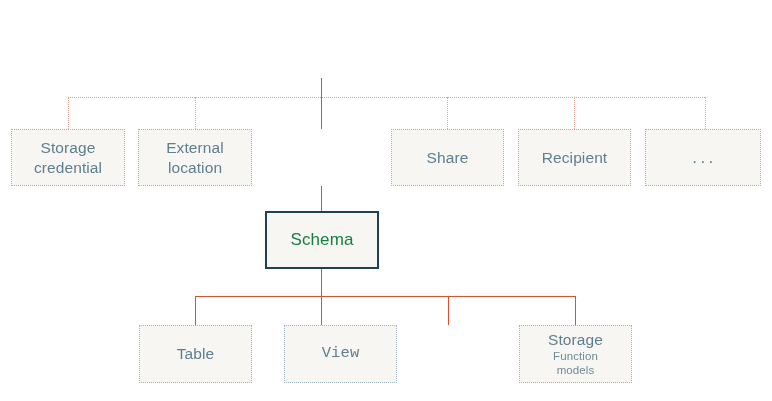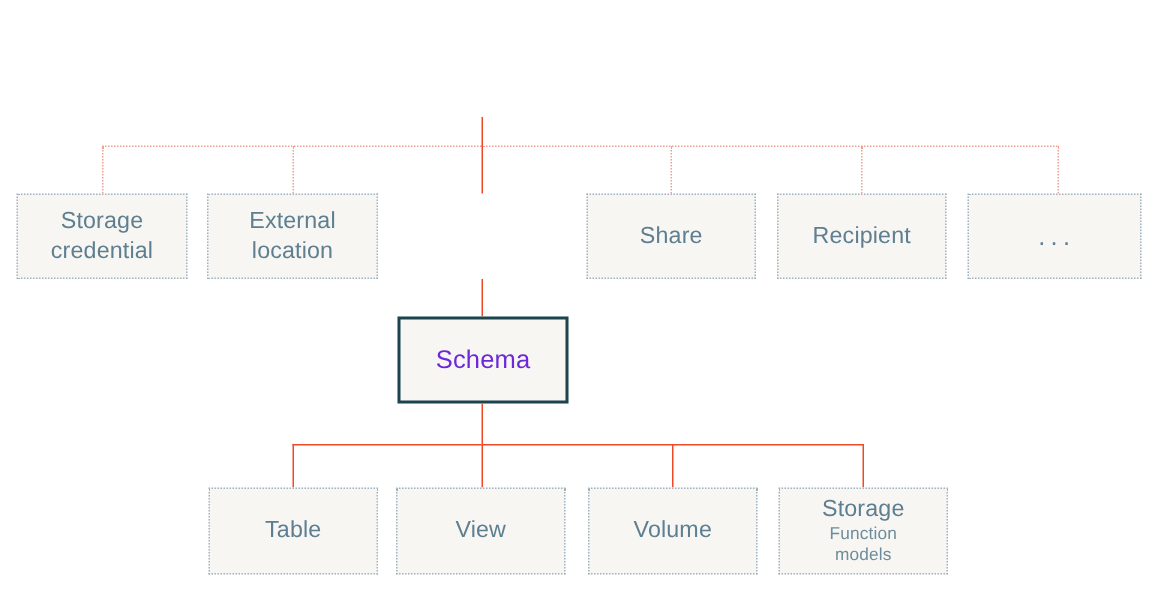--- a/index.html
+++ b/index.html
@@ -43,21 +43,21 @@
     font-size: 11.5px;
     line-height: 1.2;
     color: #6d8c9c;
     margin-top: 1px;
     white-space: pre-line;
   }
   
   .node.emphasis {
     background: #f7f6f2;
     border: 2px solid #1b4450;
-    color: #6d28d9;
+    color: #15803d;
     font-size: 17px;
   }
   
   .node.ellipsis-node {
     letter-spacing: 3.5px;
     font-size: 17px;
     padding-left: 3px;
   }
   
   .conn {
@@ -135,27 +135,24 @@
 
   <div class="conn solid-v" style="left:195px; top:296px; height:29px;"></div>
   <div class="conn solid-v" style="left:321px; top:296px; height:29px;"></div>
   <div class="conn solid-v" style="left:448px; top:296px; height:29px;"></div>
   <div class="conn solid-v" style="left:575px; top:296px; height:29px;"></div>
 
   <div class="node" style="left:139px; top:325px; width:113px; height:58px;">
     <span class="title">Table</span>
   </div>
 
-  <div class="node" style="left:264px; top:325px; width:113px; height:58px;">
+  <div class="node" style="left:284px; top:325px; width:113px; height:58px;font-family:Liberation Mono, monospace;">
     <span class="title">View</span>
   </div>
 
-  <div class="node" style="left:392px; top:325px; width:113px; height:58px;">
-    <span class="title">Volume</span>
-  </div>
 
   <div class="node" style="left:519px; top:325px; width:113px; height:58px;">
     <span class="title">Storage</span>
     <span class="subtitle">Function
 models</span>
   </div>
 
 </div>
 
 </body></html>

